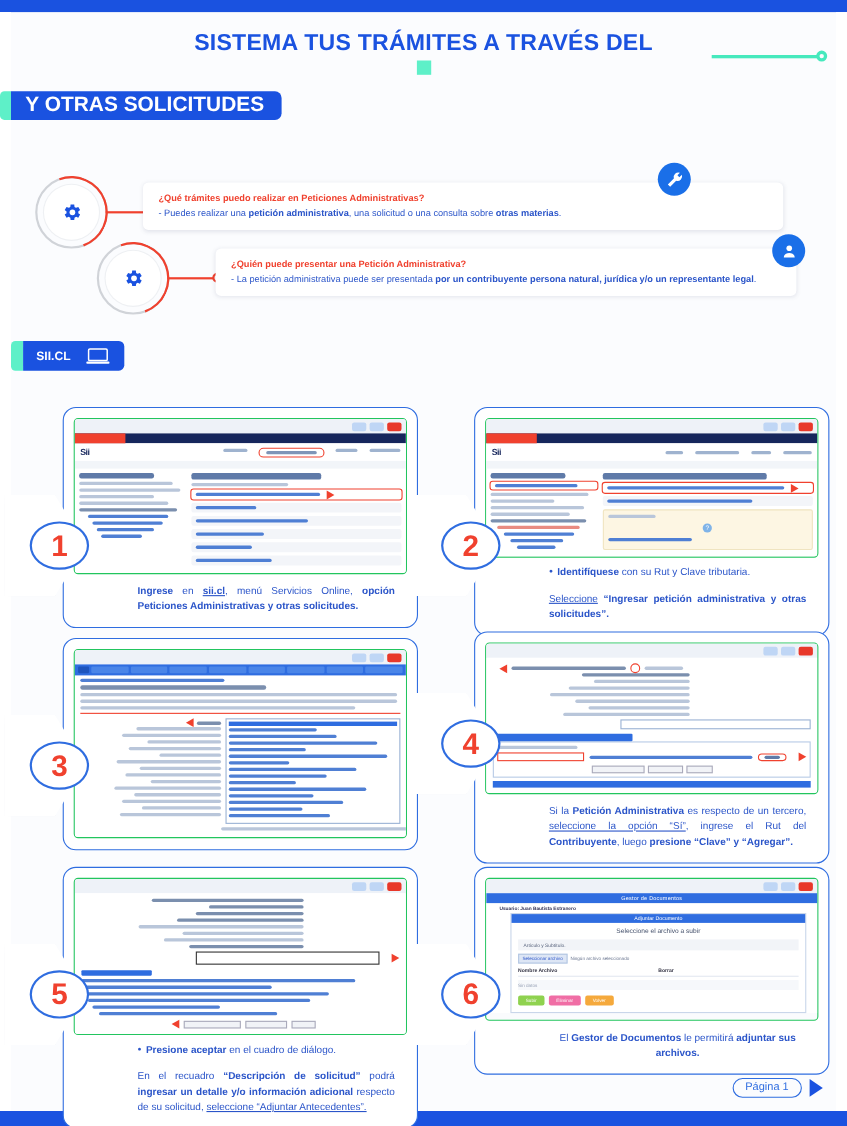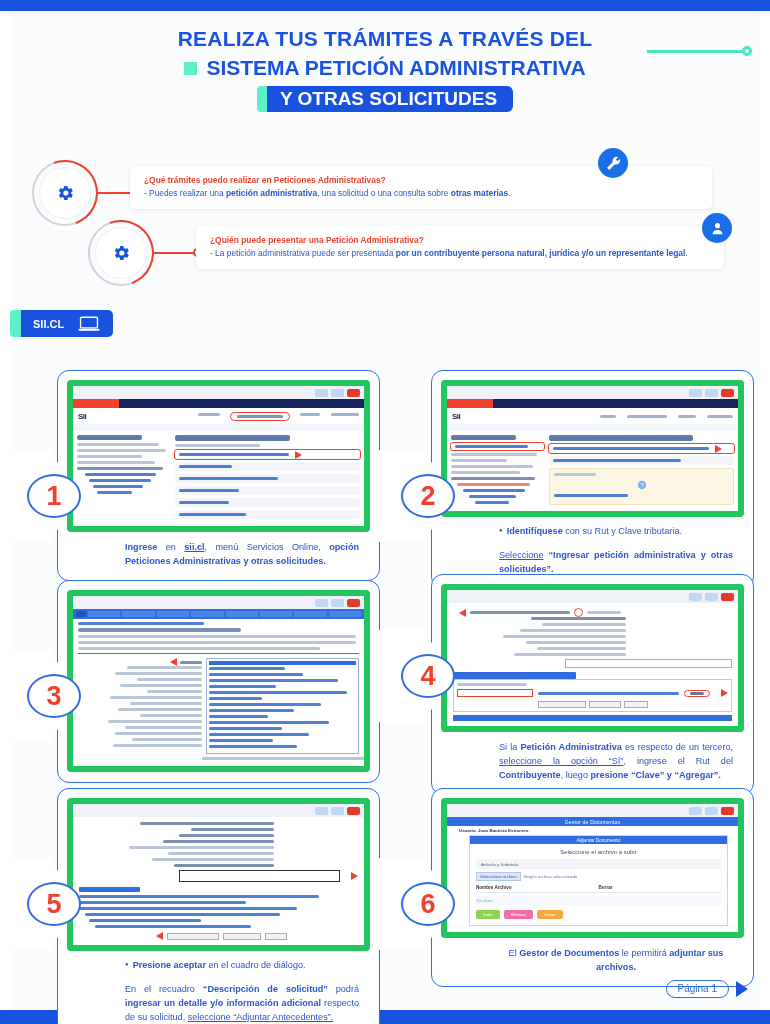--- a/index.html
+++ b/index.html
@@ -53,21 +53,21 @@
   .teal-line-wrap {
     position: absolute; right: 18px; top: 46px;
     display: flex; align-items: center; width: 105px;
   }
   .teal-line { height: 3px; background: #46e9bd; flex: 1; }
   .teal-dot {
     width: 10px; height: 10px; border-radius: 50%;
     border: 3px solid #46e9bd; background: #fbfcfe; margin-left:-2px;
   }
   .title-l3-row {
-    display: flex; justify-content: center; margin-top: 5px;
+    display: flex; margin-top: 15px;
   }
   .teal-tab { width: 10px; height: 26px; background: #5ef0c8; border-radius: 4px 0 0 4px;}
   .title-l3 {
     background: #1a52e0; color: #ffffff; font-weight: bold; font-size: 19px;
     padding: 3px 16px 4px 13px; border-radius: 0 6px 6px 0; line-height: 19px;
   }
 
   
   .faq { position: absolute; left: 0; top: 148px; width: 770px; height: 145px; }
   .gearwrap { position: absolute; width: 66px; height: 66px; }
@@ -122,21 +122,21 @@
   
   .steps { position: absolute; left: 0; top: 368px; width: 770px; }
   .step {
     position: absolute; width: 323px; background: #ffffff;
     border: 1.6px solid #2f6de0; border-radius: 12px;
   }
   .step-inner { padding: 9px 9px 10px 9px; }
 
   
   .mock { width: 100%; background: #fafbfd; border-radius: 4px; overflow: hidden;
-          border: 6px solid #22c55e; }
+          border: 1px solid #22c55e; }
   .mock-bar {
     height: 13px; background: #eef2f8; display: flex; align-items: center;
     justify-content: flex-end; gap: 3px; padding-right: 4px;
   }
   .wbtn { width: 13px; height: 8px; border-radius: 2px; background: #bfd6f5; }
   .wbtn.close { background: #e8382a; }
   .mock-body { background: #ffffff; }
   .sii-topbar { height: 9px; background: #16265c; display:flex; align-items:center; }
   .sii-orange { width: 46px; height: 100%; background: #f0412e; }
   .sii-nav { height: 16px; background: #ffffff; display:flex; align-items:center;
@@ -209,24 +209,23 @@
 <body>
 
 <div class="page">
 
   <div class="bar-top"></div>
   <div class="bar-bottom"></div>
   <div class="edge-left"></div>
   <div class="edge-right"></div>
 
   <div class="title-wrap">
-    <div class="title-l1">REALIZA TUS TRÁMITES A TRAVÉS DEL</div>
+    <div class="title-l1">SISTEMA TUS TRÁMITES A TRAVÉS DEL</div>
     <div class="title-l2-row">
       <span class="teal-sq"></span>
-      <span class="title-l2">SISTEMA PETICIÓN ADMINISTRATIVA</span>
     </div>
     <div class="title-l3-row">
       <span class="teal-tab"></span>
       <span class="title-l3">Y OTRAS SOLICITUDES</span>
     </div>
   </div>
   <div class="teal-line-wrap">
     <span class="teal-line"></span>
     <span class="teal-dot"></span>
   </div>

